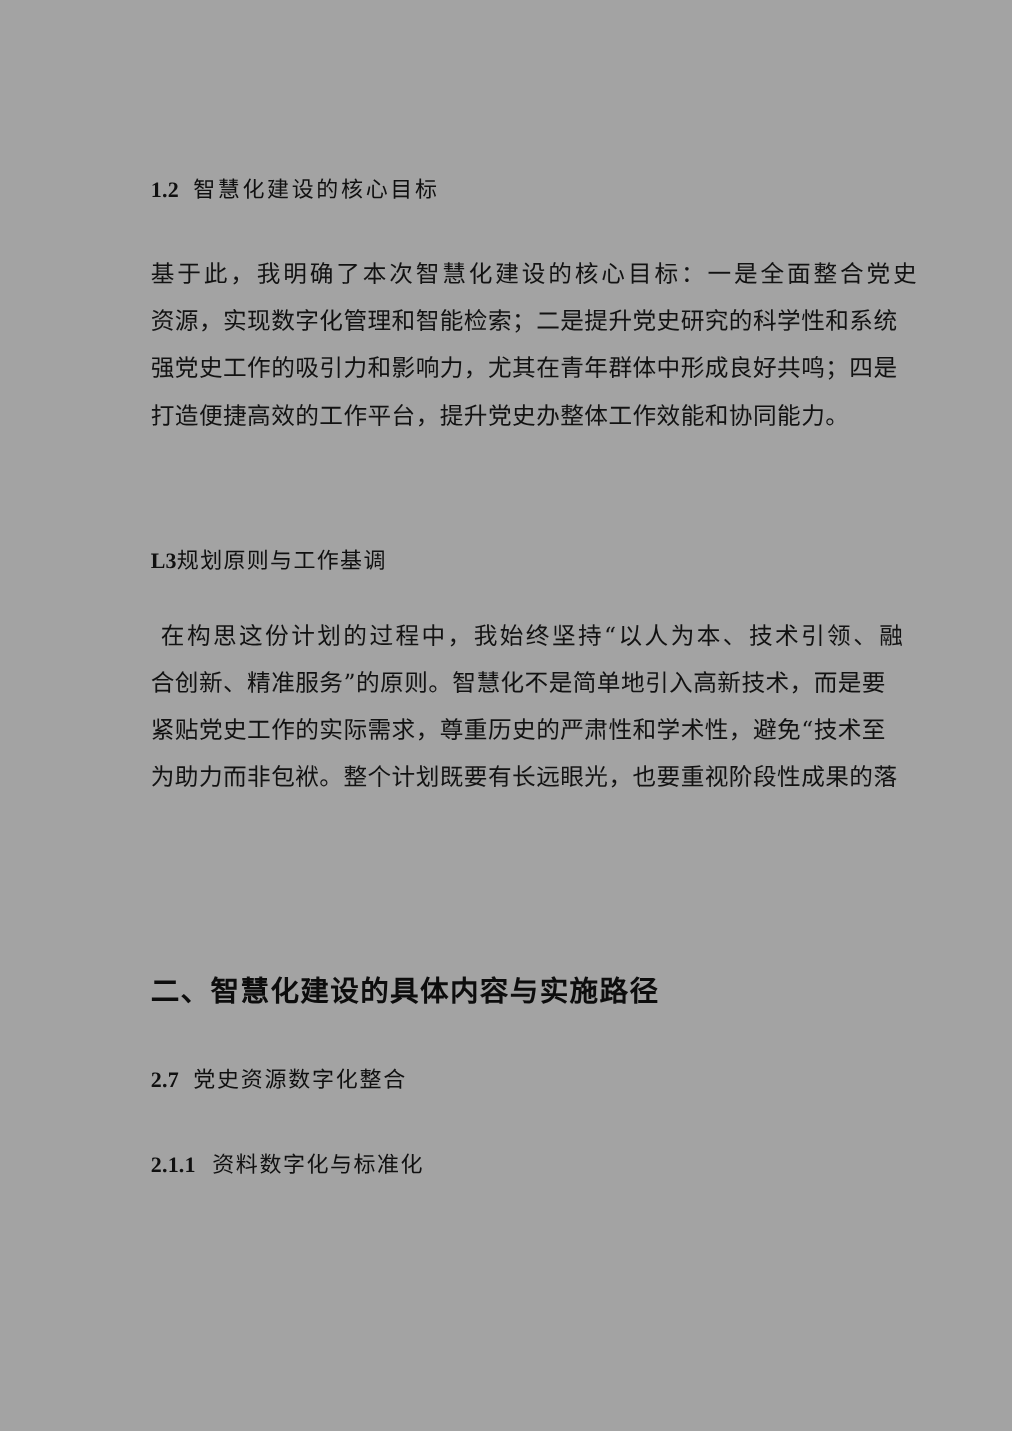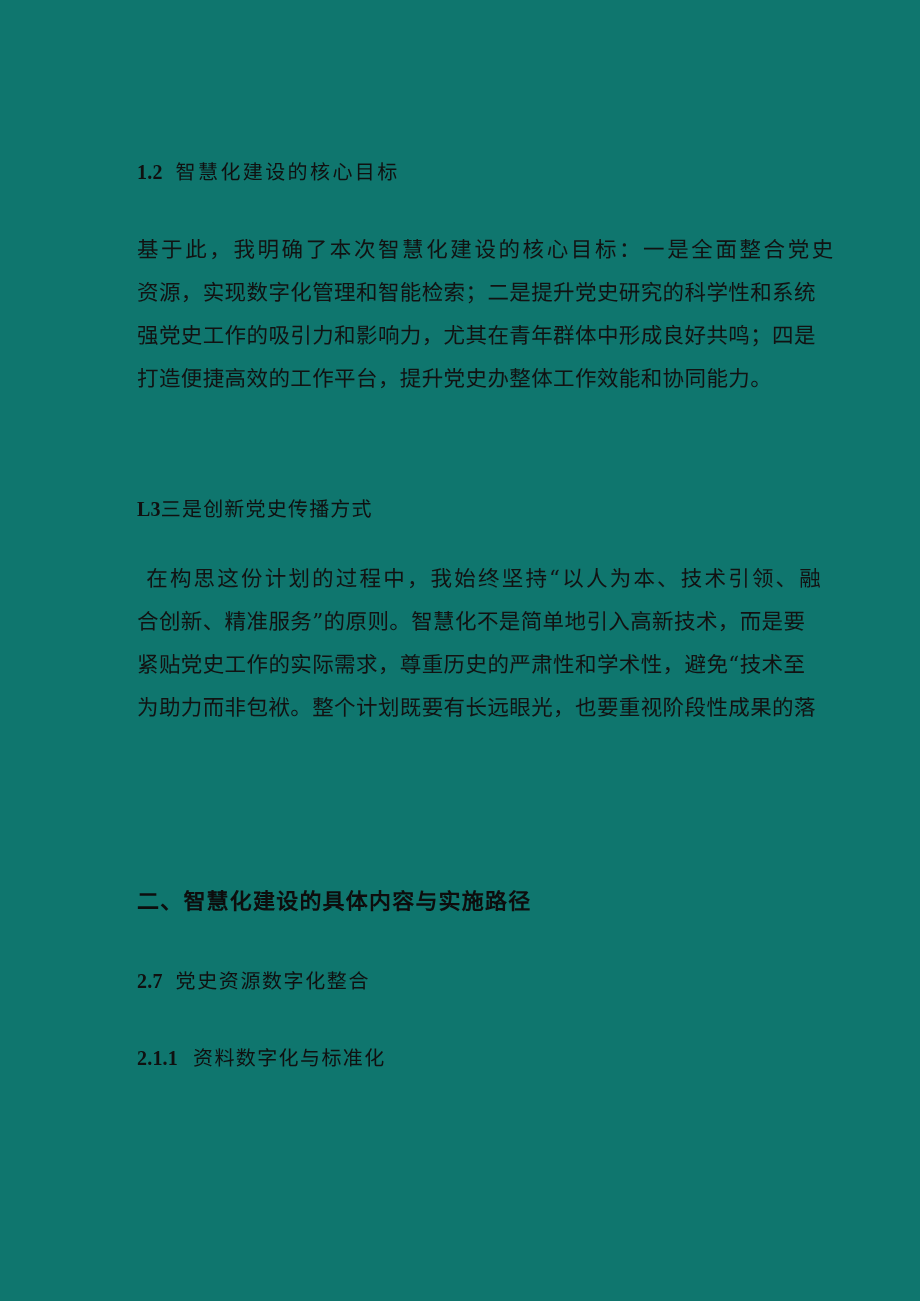--- a/index.html
+++ b/index.html
@@ -7,21 +7,21 @@
     margin: 0;
     padding: 0;
     background: #ffffff;
   }
 
   #page {
     position: relative;
     width: 920px;
     height: 1301px;
     margin: 0 auto;
-    background: #0f766e;
+    background: #a3a3a3;
     overflow: hidden;
     
     color: #141414;
   }
 
   #content {
     position: absolute;
     left: 137px;
     top: 0;
     width: 686px;
@@ -67,21 +67,21 @@
   .h-211 { position: absolute; left: 0; top: 1043px; }
   .h-211 .gap { width: 15px; }
   .h-211 .txt { letter-spacing: 1.4px; }
 
   
   .h-section {
     position: absolute;
     left: 0;
     top: 883px;
     font-family: "DejaVu Sans", "Liberation Sans", sans-serif;
-    font-size: 22px;
+    font-size: 26px;
     line-height: 38px;
     font-weight: 700;
     letter-spacing: 1.2px;
     color: #0d0d0d;
     white-space: nowrap;
   }
 
   
 
   .para {
@@ -141,21 +141,21 @@
       </div>
       <div class="line t04">
         <span>强党史工作的吸引力和影响力，尤其在青年群体中形成良好共鸣；四是</span>
       </div>
       <div class="line t04">
         <span>打造便捷高效的工作平台，提升党史办整体工作效能和协同能力。</span>
       </div>
     </div>
 
     <div class="h-sub h-l3">
-      <span class="num">L3</span><span class="gap"></span><span class="txt">三是创新党史传播方式</span>
+      <span class="num">L3</span><span class="gap"></span><span class="txt">规划原则与工作基调</span>
     </div>
 
     <div class="para p2">
       <div class="line just t22">
         <span class="indent"></span>
           <span>在构思这份计划的过程中，我始终坚持“以人为本、技术引领、融</span>
       </div>
       <div class="line t04">
         <span>合创新、精准服务”的原则。智慧化不是简单地引入高新技术，而是要</span>
       </div>

